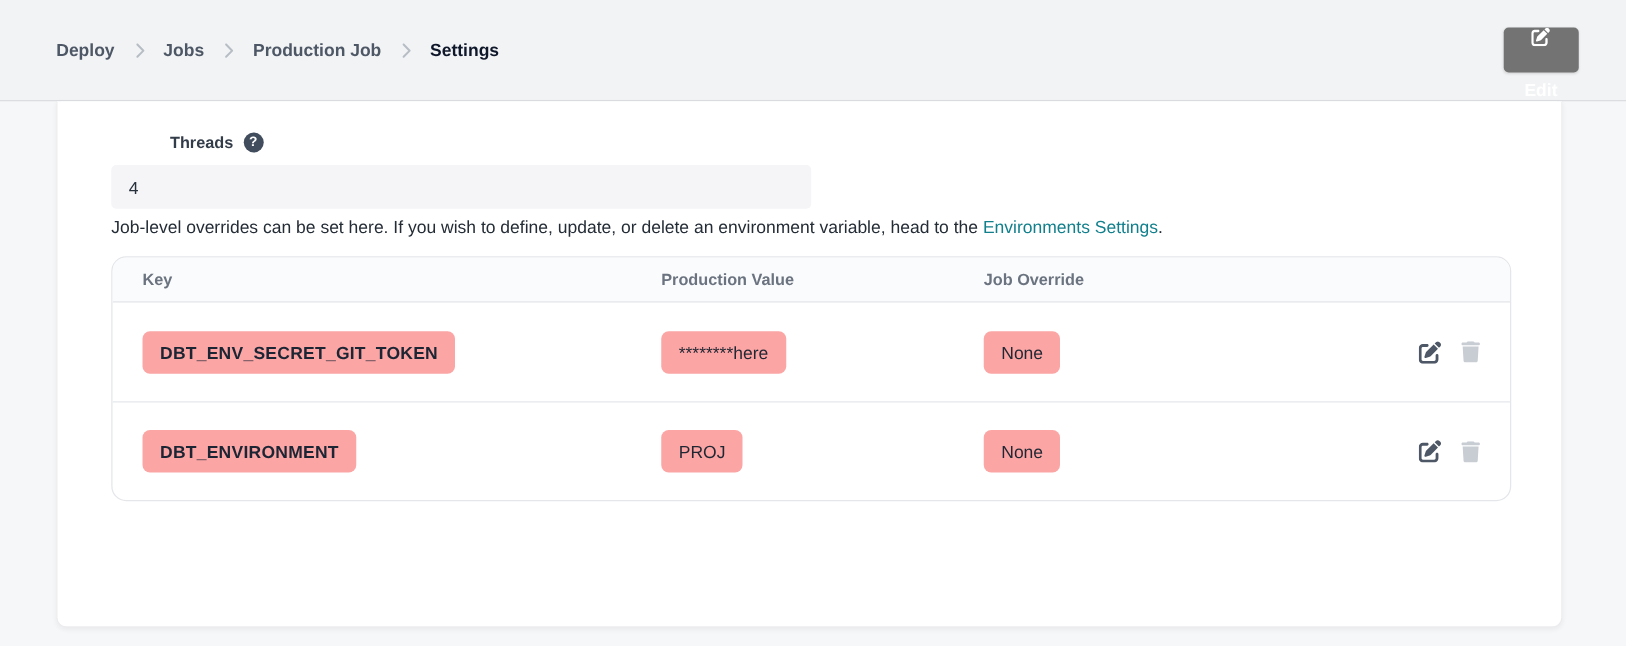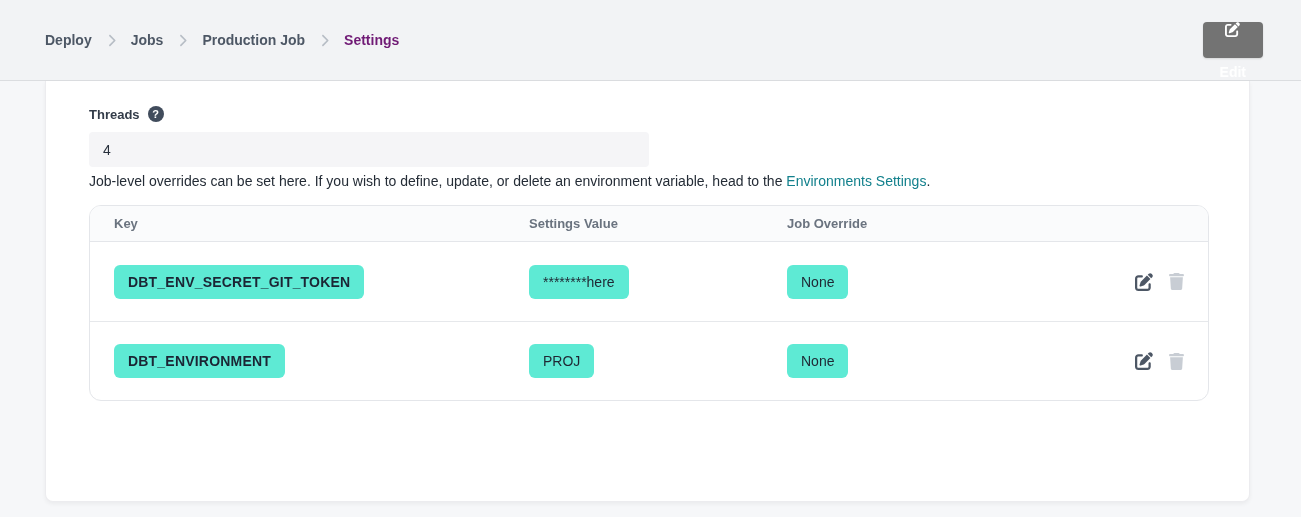--- a/index.html
+++ b/index.html
@@ -17,21 +17,21 @@
     position:absolute; top:0; left:0; right:0; height:81px;
     background:#f2f3f5;
     border-bottom:1px solid #dbdde0;
     display:flex; align-items:center; justify-content:space-between;
     padding:0 38px 0 45px;
   }
   .breadcrumb { display:flex; align-items:center; gap:15px; }
   .crumb {
     font-size:14px; font-weight:600; color:#4d5765; cursor:pointer;
   }
-  .crumb.current { color:#701a75; font-weight:700; cursor:default; }
+  .crumb.current { color:#0f172a; font-weight:700; cursor:default; }
   .chev { width:9px; height:13px; color:#b7bdc5; flex:0 0 auto; }
   .chev svg { width:100%; height:100%; display:block; }
 
   .edit-btn {
     display:flex; align-items:center; gap:27px;
     background:#737373; color:#ffffff;
     border:none; border-radius:4px;
     height:36px; padding:0 17px;
     font-family:inherit; font-size:14px; font-weight:700;
     cursor:pointer;
@@ -45,21 +45,21 @@
     position:absolute; left:45px; top:81px;
     width:1205px; height:421px;
     background:#ffffff;
     border:1px solid #ececef; border-top:none;
     border-radius:0 0 8px 8px;
     box-shadow:0 2px 4px rgba(0,0,0,0.05);
     padding:25px 42px 0 43px;
   }
 
   
-  .field-label-row { display:flex; align-items:center; gap:8px; margin-bottom:10px; }
+  .field-label-row { display:flex; gap:8px; margin-bottom:10px;margin-left:47px; }
   .field-label { font-size:13px; font-weight:700; color:#333c49; }
   .help-icon {
     width:16px; height:16px; border-radius:50%;
     background:#414c5c; color:#ffffff;
     font-size:11px; font-weight:700; line-height:16px; text-align:center;
     cursor:pointer; user-select:none;
   }
   .threads-input {
     width:560px; height:35px;
     background:#f5f5f7; border:none; border-radius:4px;
@@ -87,21 +87,21 @@
   .ev-row.head {
     height:36px; background:#fafbfc;
     border-bottom:1px solid #e4e6ea;
   }
   .ev-row.head .col { font-size:13px; font-weight:700; color:#6a737f; }
   .ev-row.body-row { height:79px; }
   .ev-row.body-row + .ev-row.body-row { border-top:1px solid #e6e8eb; }
 
   .pill {
     display:inline-block; max-width:100%;
-    background:#5eead4; border-radius:6px;
+    background:#fca5a5; border-radius:6px;
     padding:9px 14px; font-size:14px; color:#1f2733;
     white-space:nowrap;
   }
   .pill.key { font-weight:700; color:#1b2534; letter-spacing:0.2px; }
 
   .actions { display:flex; align-items:center; justify-content:flex-end; gap:16px; }
   .icon-btn { background:none; border:none; padding:0; cursor:pointer; line-height:0; }
   .icon-btn svg { display:block; }
   .icon-edit svg { width:18px; height:18px; fill:#4d5765; }
   .icon-trash svg { width:15px; height:17px; fill:#c8cdd4; }
@@ -150,21 +150,21 @@
     </div>
     <input class="threads-input" type="text" readonly="" value="4" style="">
   </div>
 
   <p class="ev-desc"><span>Job-level overrides can be set here. If you wish to define, update, or delete an environment variable, head to the </span><a>Environments Settings</a><span>.</span></p>
 
   <div class="ev-table">
 
     <div class="ev-row head">
       <span class="col">Key</span>
-      <span class="col">Settings Value</span>
+      <span class="col">Production Value</span>
       <span class="col">Job Override</span>
       <span class="col"></span>
     </div>
 
     <div class="ev-row body-row">
       <span><span class="pill key">DBT_ENV_SECRET_GIT_TOKEN</span></span>
       <span><span class="pill">********here</span></span>
       <span><span class="pill">None</span></span>
       <span class="actions">
         <button class="icon-btn icon-edit">

